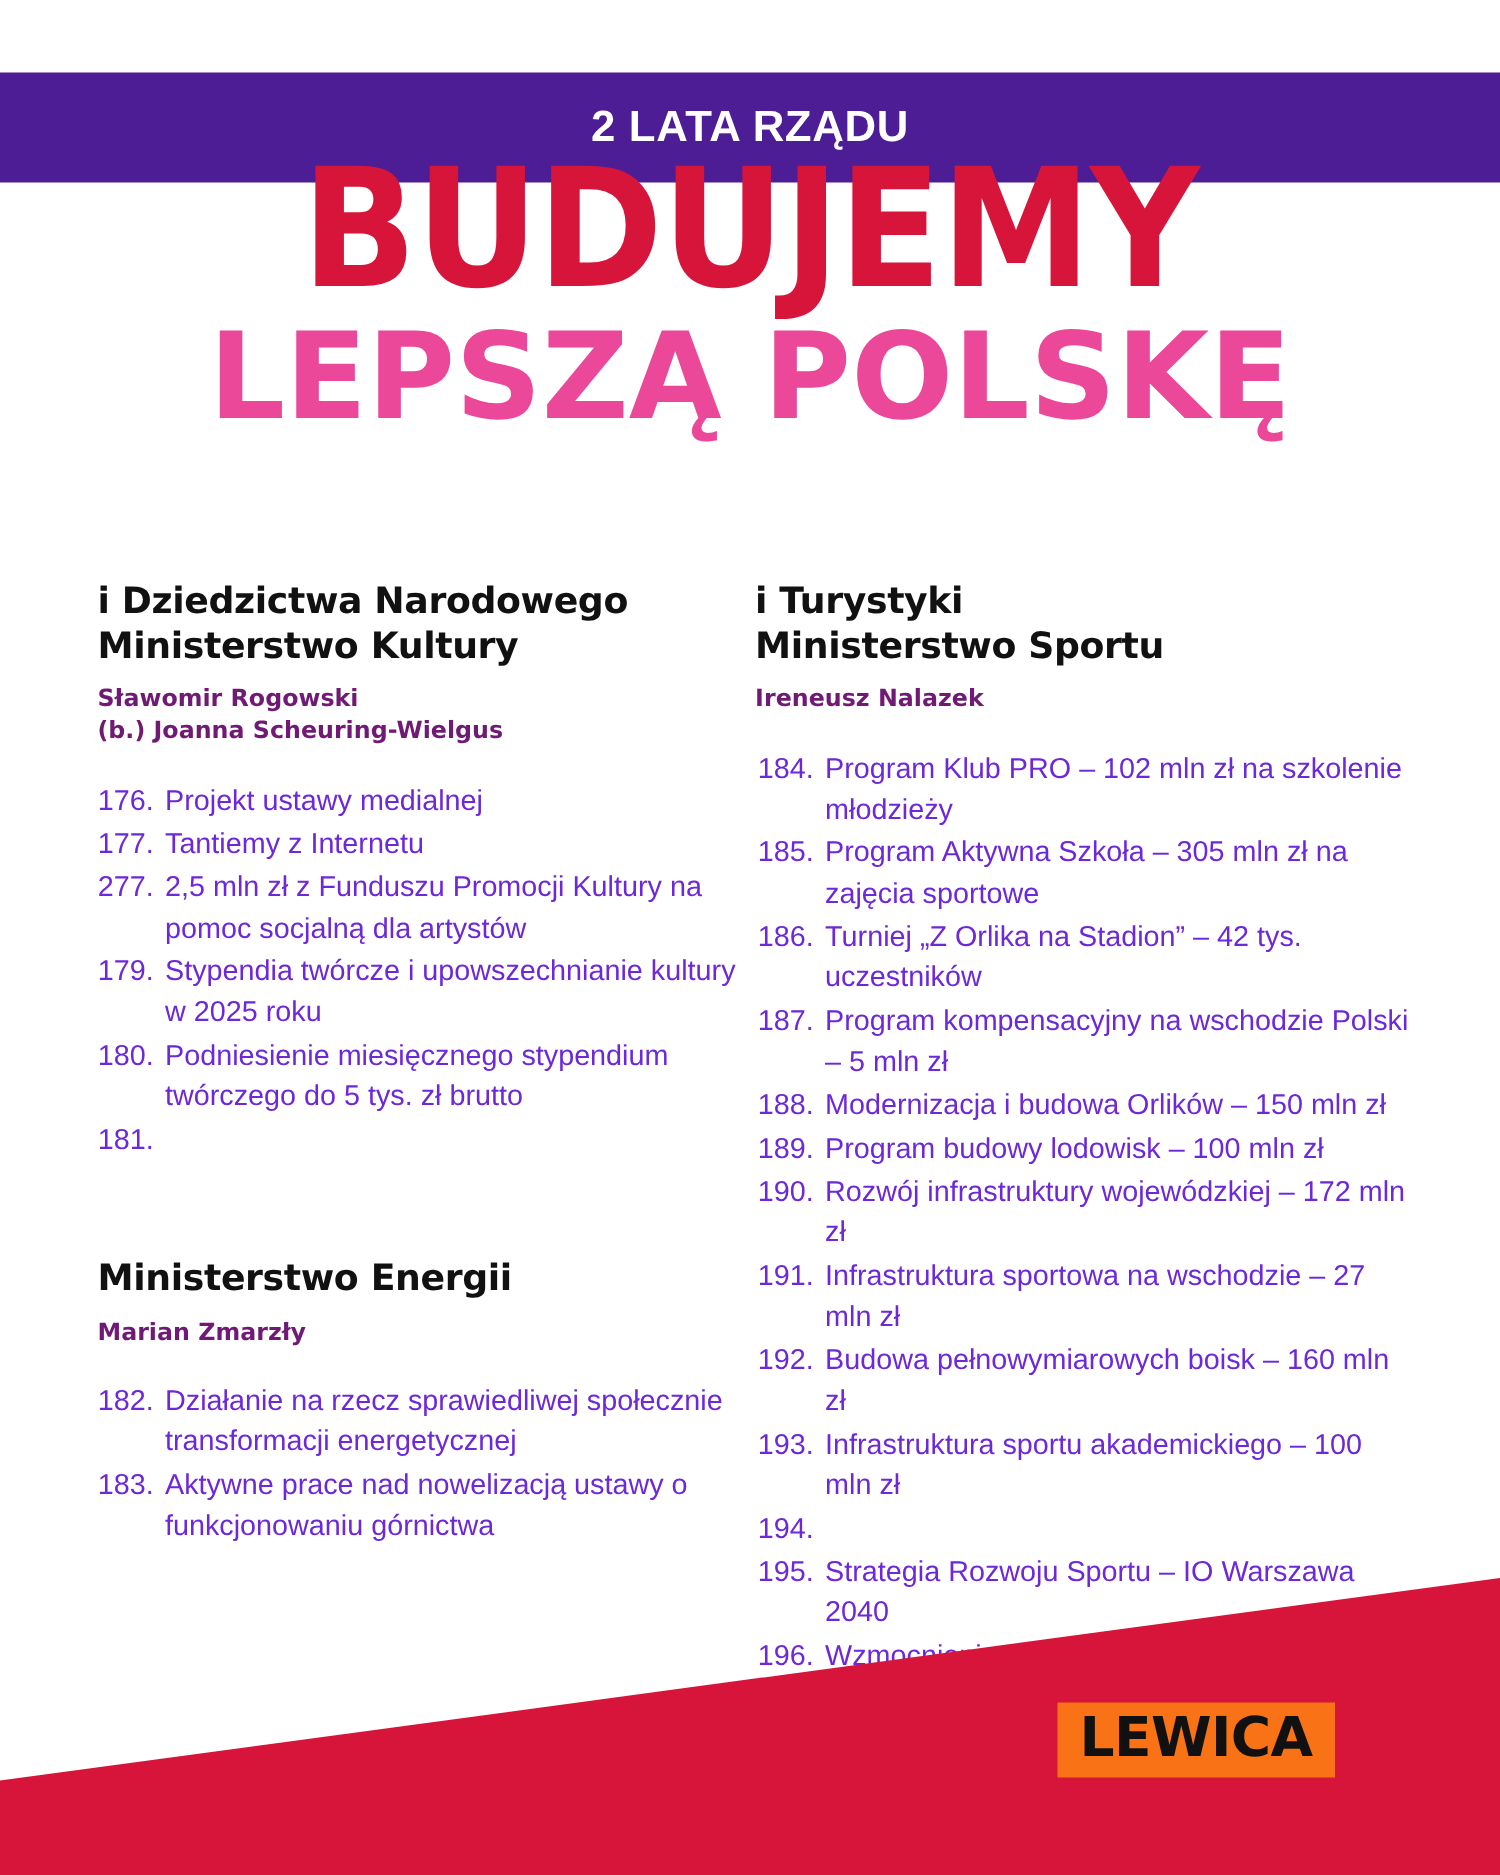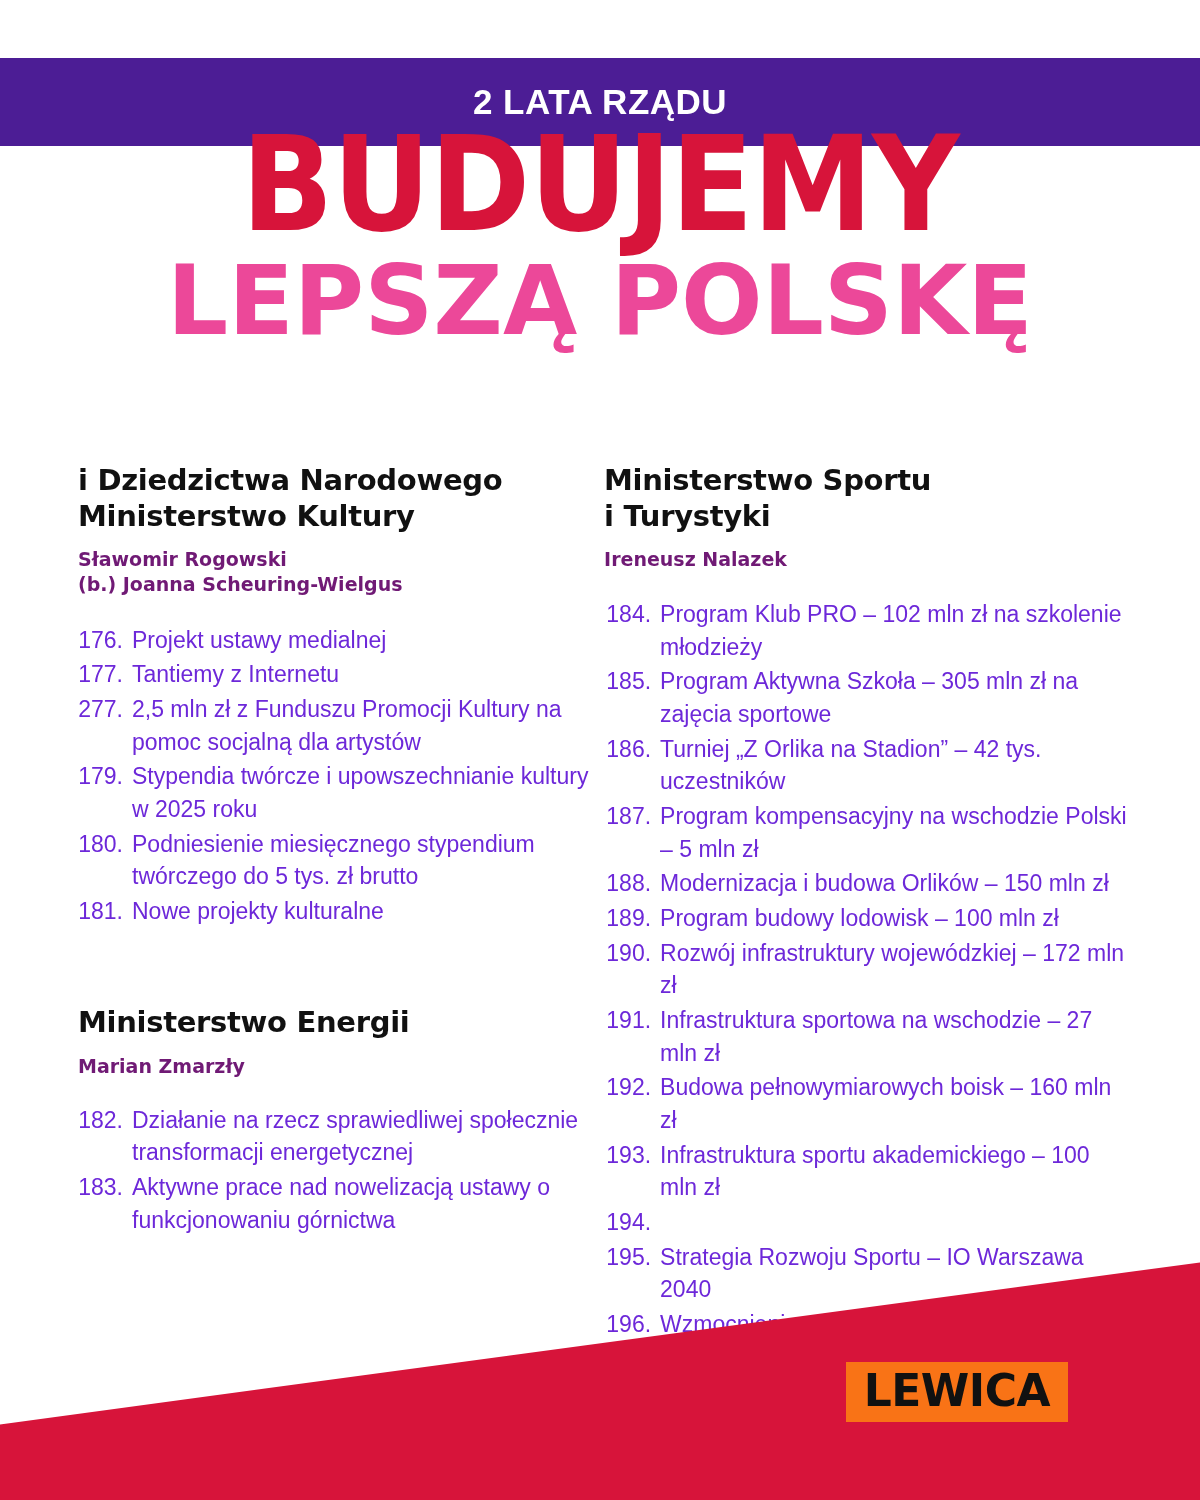--- a/index.html
+++ b/index.html
@@ -193,21 +193,20 @@
         <li>
             <span class="num">179.</span>
             <span class="txt">Stypendia twórcze i upowszechnianie kultury w 2025 roku</span>
           </li>
         <li>
             <span class="num">180.</span>
             <span class="txt">Podniesienie miesięcznego stypendium twórczego do 5 tys. zł brutto</span>
           </li>
         <li>
             <span class="num">181.</span>
-            <span class="txt">Nowe projekty kulturalne</span>
           </li>
       </ul>
     </div>
 
     <div class="section energy-block">
       <div class="section-title">Ministerstwo Energii</div>
       <div class="section-person">Marian Zmarzły</div>
       <ul class="items">
         <li>
             <span class="num">182.</span>
@@ -219,22 +218,22 @@
           </li>
       </ul>
     </div>
 
   </div>
 
   <div class="col-right">
 
     <div class="section">
       <div class="section-title">
+        <div>i Turystyki</div>
         <div>Ministerstwo Sportu</div>
-        <div>i Turystyki</div>
       </div>
       <div class="section-person">Ireneusz Nalazek</div>
       <ul class="items">
         <li>
             <span class="num">184.</span>
             <span class="txt">Program Klub PRO – 102 mln zł na szkolenie młodzieży</span>
           </li>
         <li>
             <span class="num">185.</span>
             <span class="txt">Program Aktywna Szkoła – 305 mln zł na zajęcia sportowe</span>

